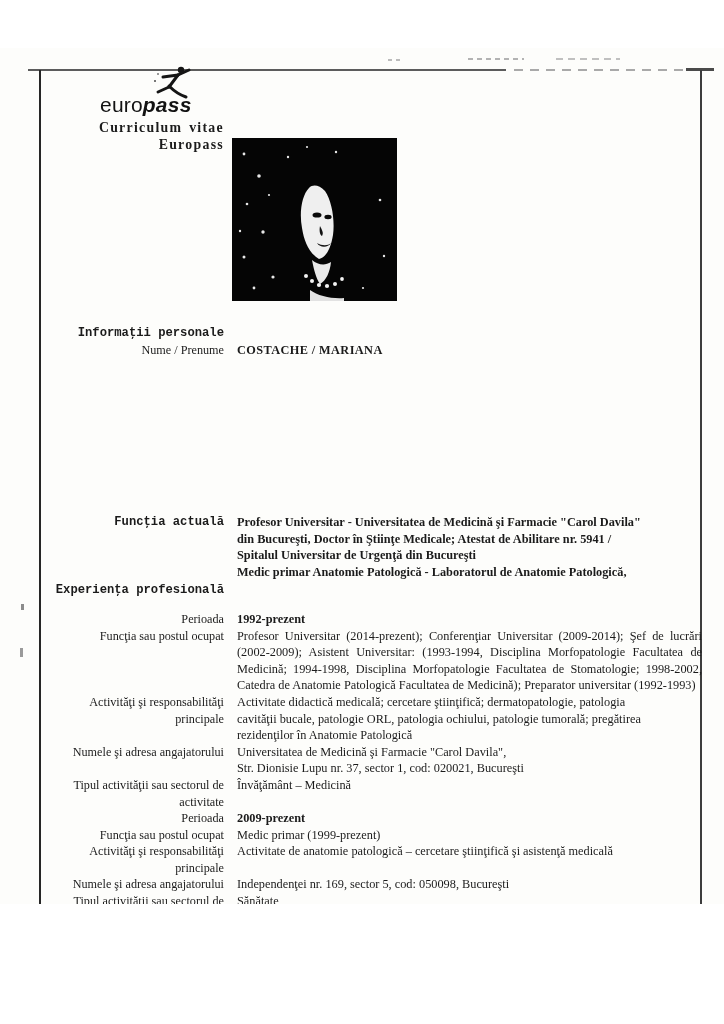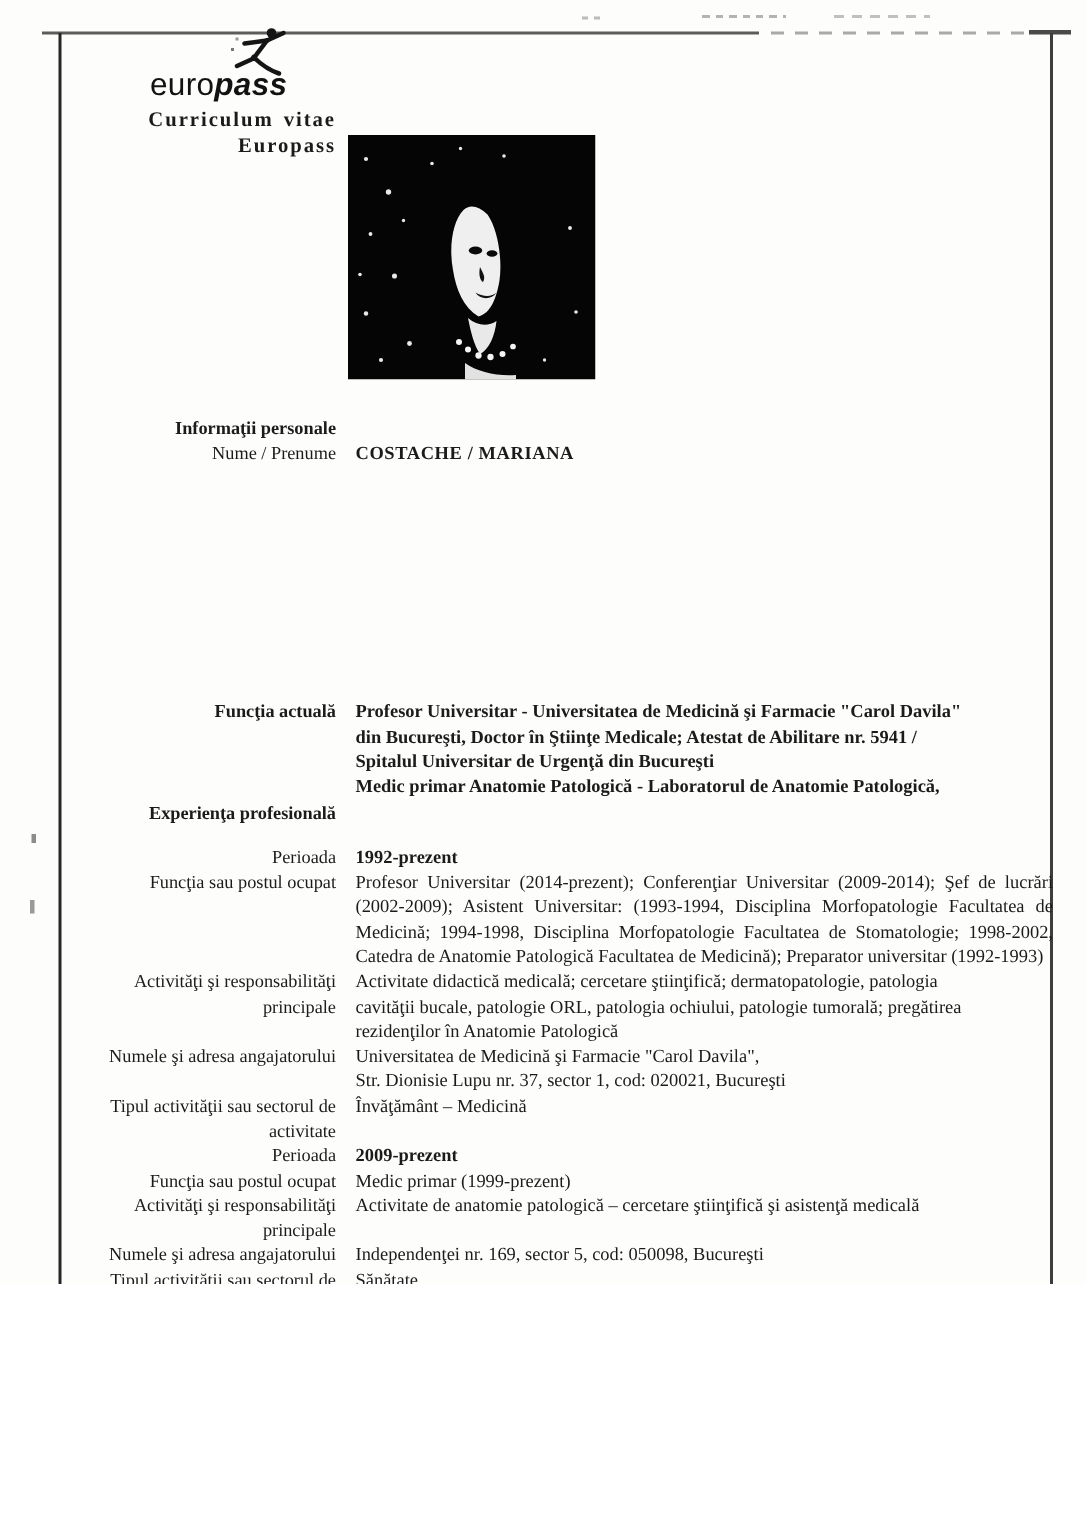--- a/index.html
+++ b/index.html
@@ -1,18 +1,18 @@
 <!DOCTYPE html>
 <html><head>
 <meta charset="utf-8">
 <style>
   html,body{margin:0;padding:0;background:#ffffff;}
   .sheet{
     position:relative;width:724px;height:856px;background:#fdfdfb;
-    font-family:"Liberation Serif", serif;color:#1b1b1b;overflow:hidden;
+    font-family:"Liberation Serif", serif;color:#1b1b1b;overflow:hidden;margin-top:48px;
   }
   
   .b-left{position:absolute;left:39px;top:22px;width:2px;height:926px;background:#262626;}
   .b-right{position:absolute;left:700px;top:22px;width:2px;height:924px;background:#3d3d3d;}
   .b-top-solid{position:absolute;left:28px;top:21px;width:478px;height:2px;background:#5c5c5c;}
   .b-top-dash{position:absolute;left:514px;top:21px;width:176px;height:2px;
     background:repeating-linear-gradient(90deg,#a9a9a9 0 9px,transparent 9px 16px);}
   .b-top-corner{position:absolute;left:686px;top:20px;width:28px;height:3px;background:#4a4a4a;}
   .b-bottom-solid{position:absolute;left:39px;top:942px;width:470px;height:3px;background:#171717;}
   .b-bottom-dash{position:absolute;left:509px;top:943px;width:192px;height:2px;
@@ -40,21 +40,21 @@
   
   .photo{position:absolute;left:232px;top:90px;width:165px;height:163px;}
 
   
   .grid{display:grid;grid-template-columns:184px 465px;column-gap:13px;font-size:12.3px;line-height:16.6px;}
   .personal{position:absolute;left:40px;top:277px;}
   .main{position:absolute;left:40px;top:466px;}
   .lbl{text-align:right;font-size:12.2px;}
   .val{text-align:left;}
   .bold{font-weight:bold;}
-  .heading{font-weight:bold;}
+  .heading{font-weight:bold;font-family:Liberation Mono, monospace;}
   .gap12{margin-top:12px;}
   .mt2{margin-top:2px;}
   .justify{text-align:justify;}
   .name-val{font-weight:bold;letter-spacing:0.4px;}
   .nowrap{white-space:nowrap;}
   .w442{max-width:444px;}
   .w452{max-width:456px;}
 
   
   .page-num{position:absolute;left:0;top:956px;width:724px;text-align:center;font-size:12.5px;}

